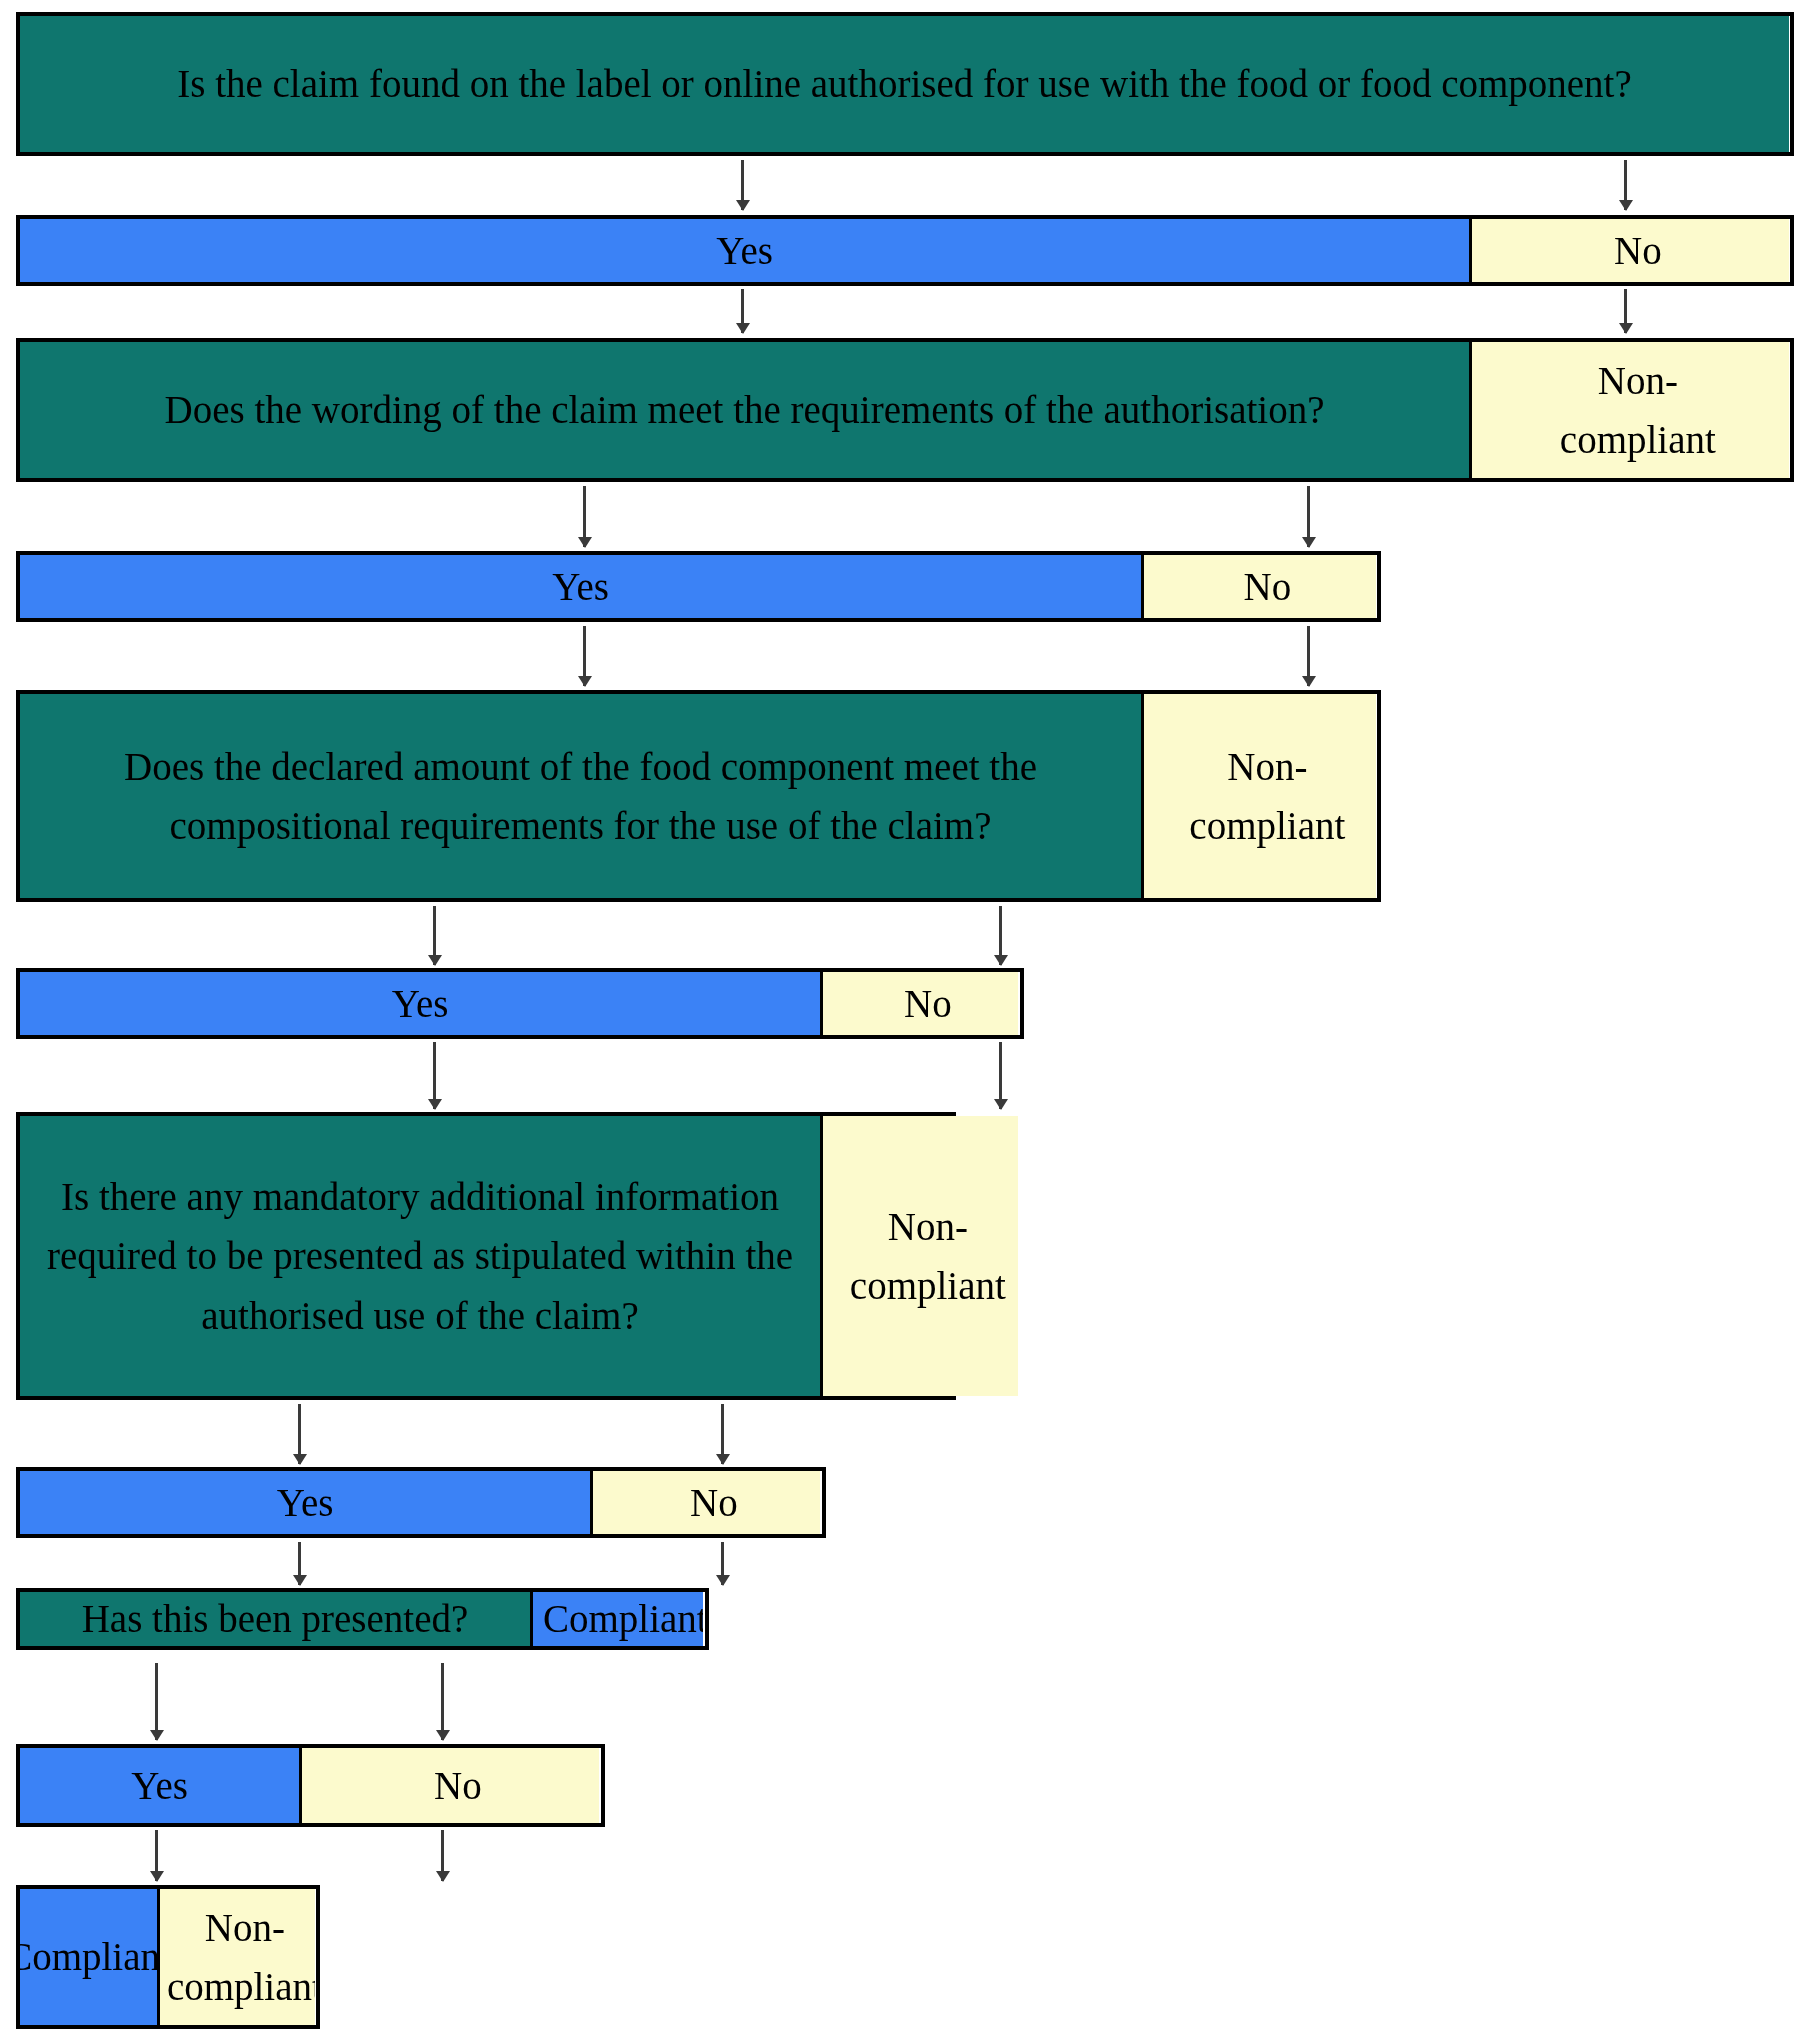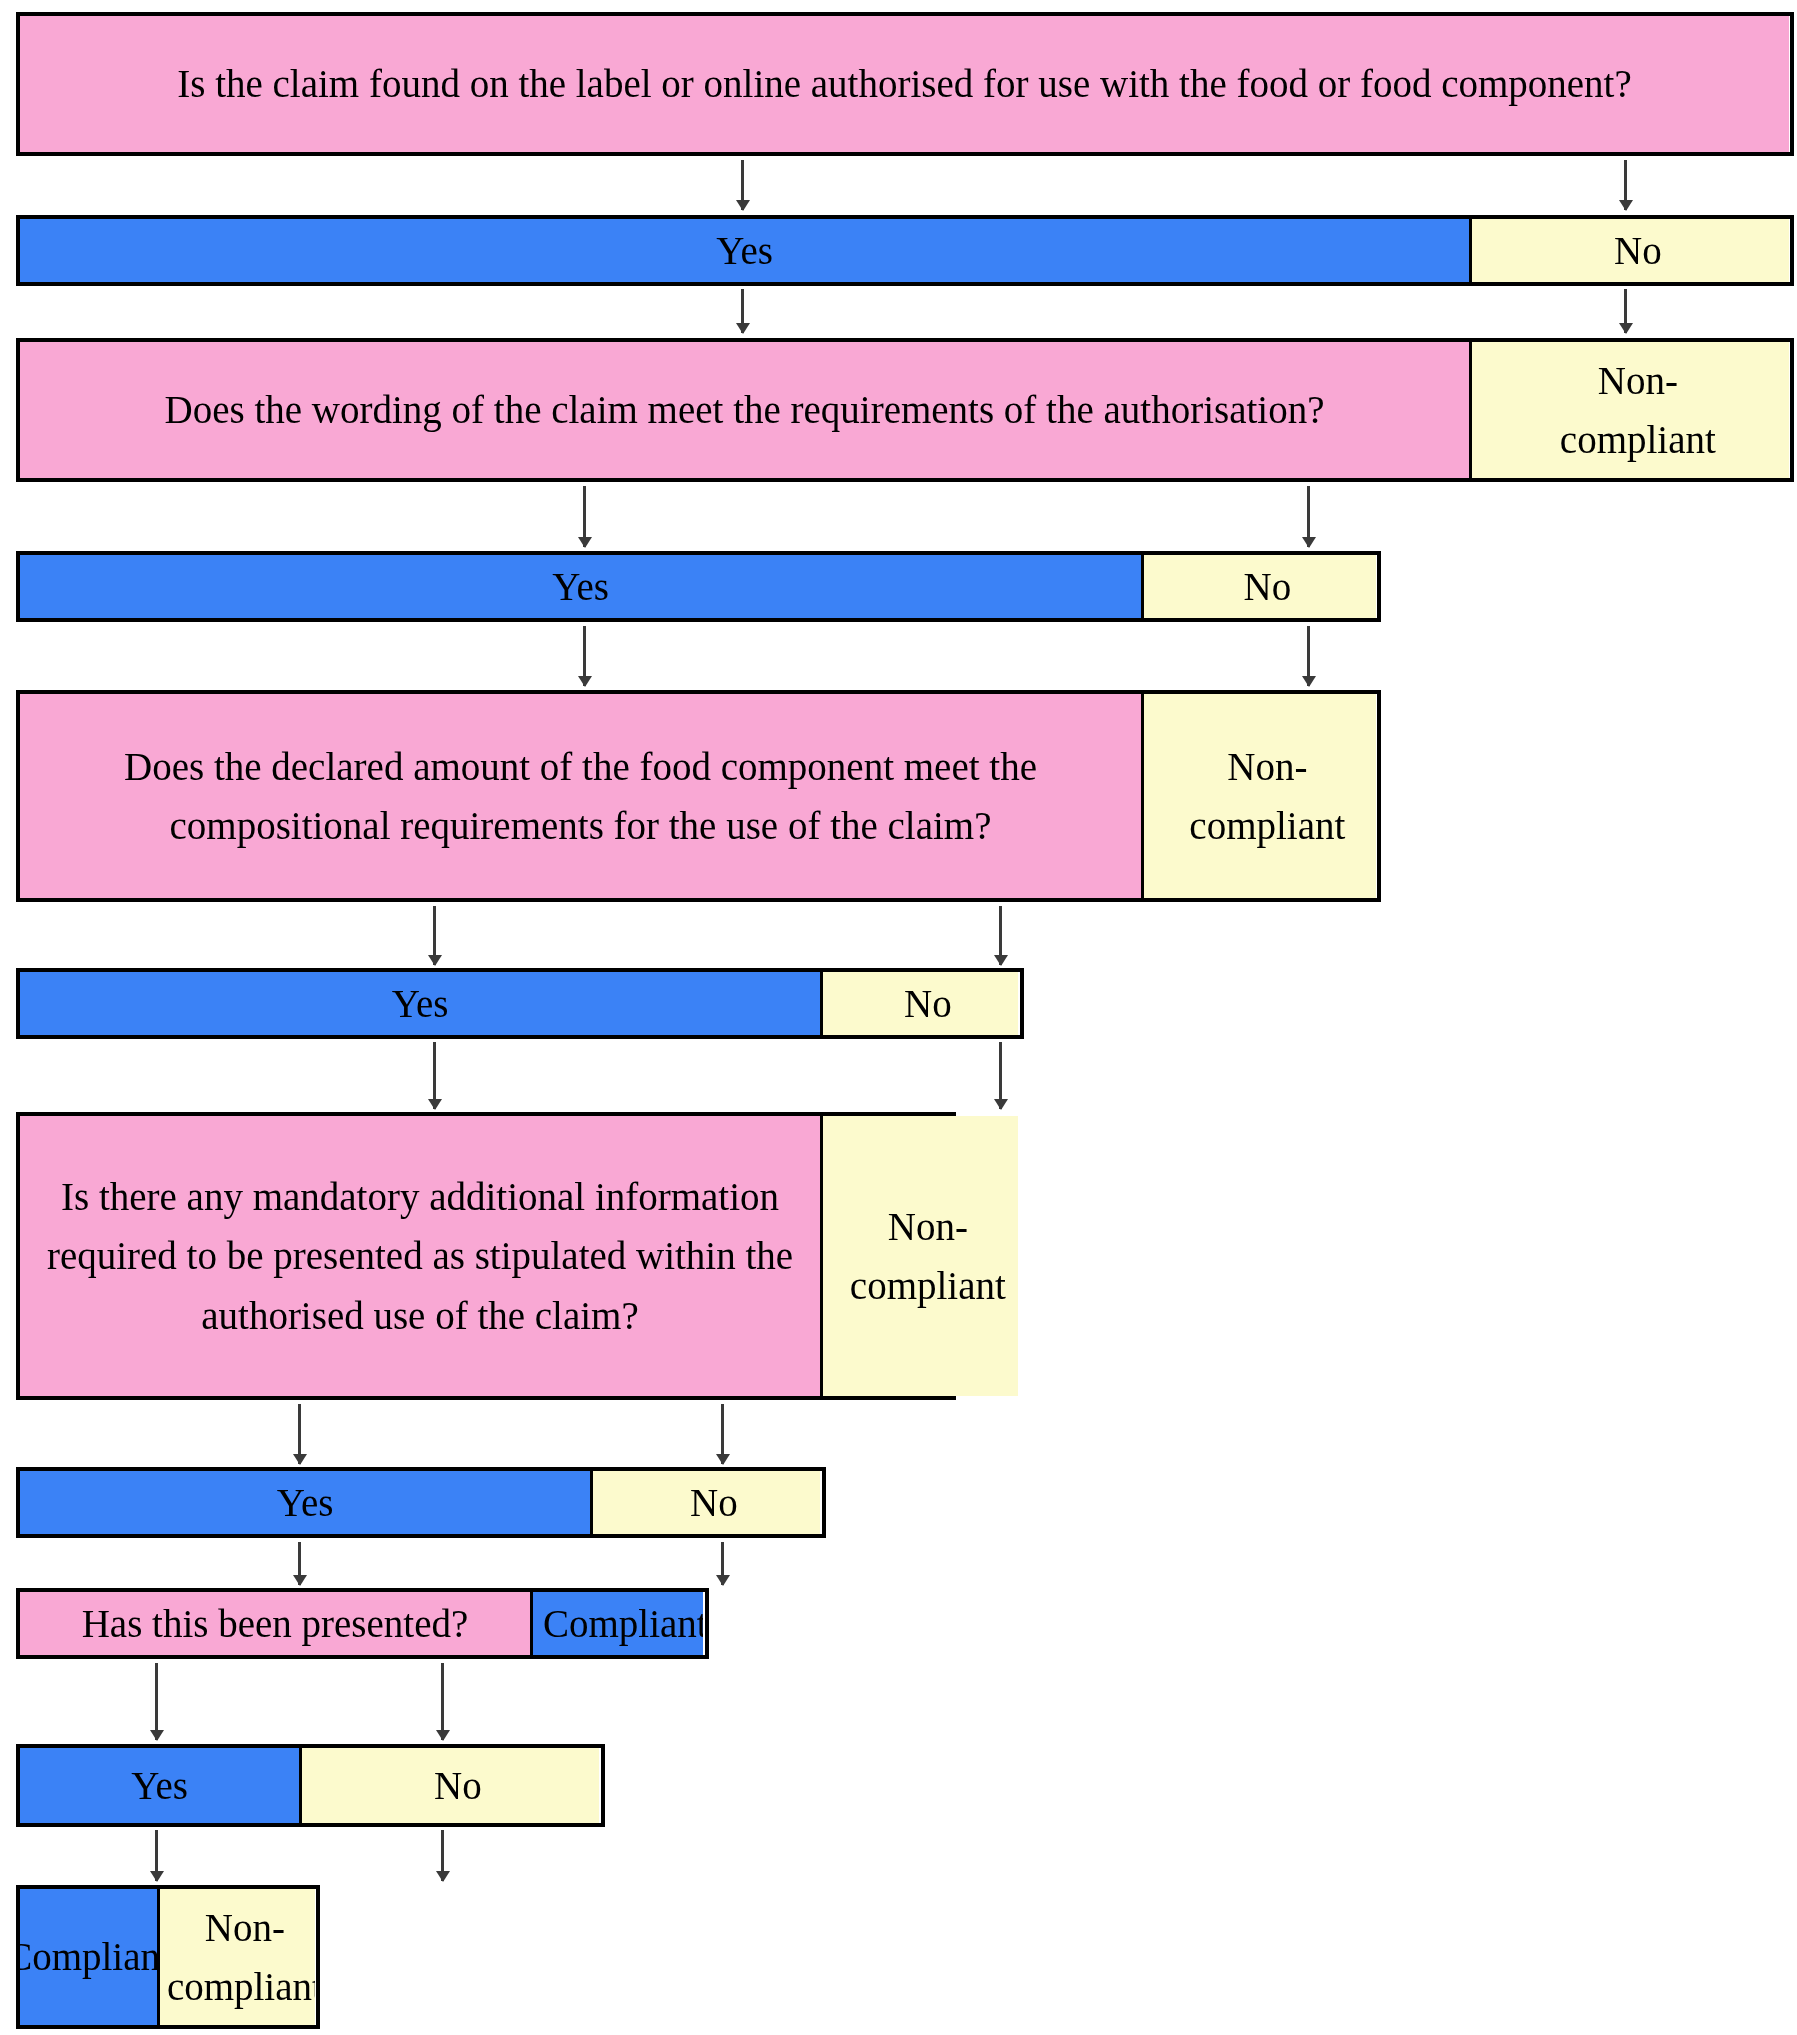--- a/index.html
+++ b/index.html
@@ -32,21 +32,21 @@
     justify-content: center;
     text-align: center;
     color: #000000;
     font-size: 39px;
     line-height: 1.52;
     padding: 4px 9.3px;
     overflow: hidden;
     white-space: pre-wrap;
   }
   .cell + .cell { border-left: 3.3px solid #000000; padding-left: 24px; }
-  .c-question { background: #f9a8d4; }
+  .c-question { background: #0f766e; }
   .c-yes      { background: #3b82f6; }
   .c-no       { background: #fcfacd; }
 
   
   .arrow {
     position: absolute;
     width: 3.3px;
     background: #3a3a3a;
   }
   .arrow::after {
@@ -92,21 +92,21 @@
     </div>
     <div class="row" style="left: 16px; top: 1112px; height: 288px; width: 940px;">
       <div class="cell c-question" style="width: 800px; flex: 0 0 800px; font-size: 39px;">Is there any mandatory additional information required to be presented as stipulated within the authorised use of the claim?</div>
       <div class="cell c-no" style="width: 198px; flex: 0 0 198px; font-size: 39px;">Non-
 compliant</div>
     </div>
     <div class="row" style="left: 16px; top: 1467px; height: 71px; width: 810px;">
       <div class="cell c-yes" style="width: 570px; flex: 0 0 570px; font-size: 39px;">Yes</div>
       <div class="cell c-no" style="width: 230px; flex: 0 0 230px; font-size: 39px;">No</div>
     </div>
-    <div class="row" style="left: 16px; top: 1588px; height: 71px; width: 693px;">
+    <div class="row" style="left: 16px; top: 1588px; height: 62px; width: 693px;">
       <div class="cell c-question" style="width: 510px; flex: 0 0 510px; font-size: 39px;">Has this been presented?</div>
       <div class="cell c-yes" style="width: 173px; flex: 0 0 173px; font-size: 39px;">Compliant</div>
     </div>
     <div class="row" style="left: 16px; top: 1744px; height: 83px; width: 589px;">
       <div class="cell c-yes" style="width: 279px; flex: 0 0 279px; font-size: 39px;">Yes</div>
       <div class="cell c-no" style="width: 300px; flex: 0 0 300px; font-size: 39px;">No</div>
     </div>
     <div class="row" style="left: 16px; top: 1885px; height: 144px; width: 304px;">
       <div class="cell c-yes" style="width: 137px; flex: 0 0 137px; font-size: 39px;">Compliant</div>
       <div class="cell c-no" style="width: 158px; flex: 0 0 158px; font-size: 39px;">Non-

